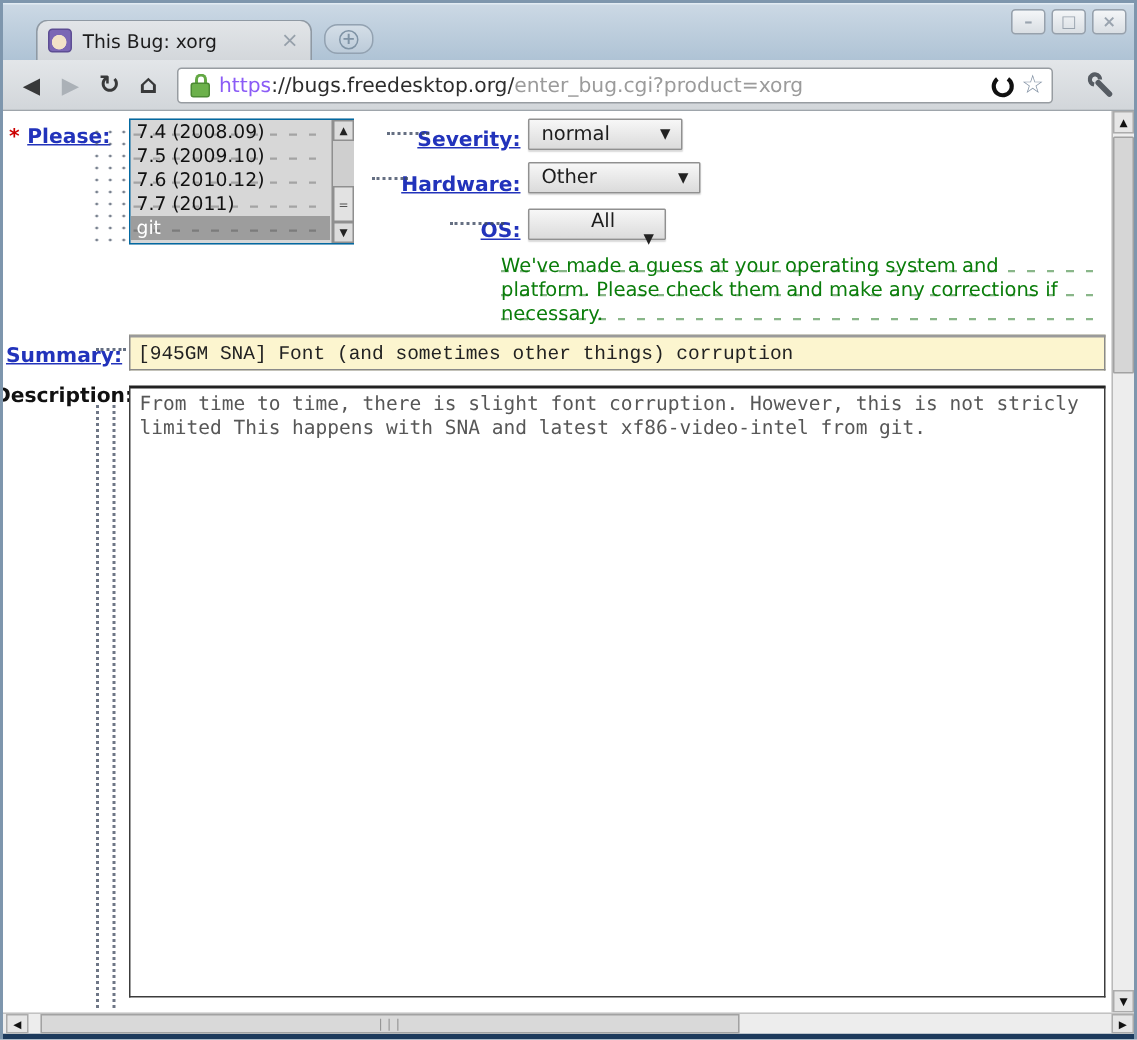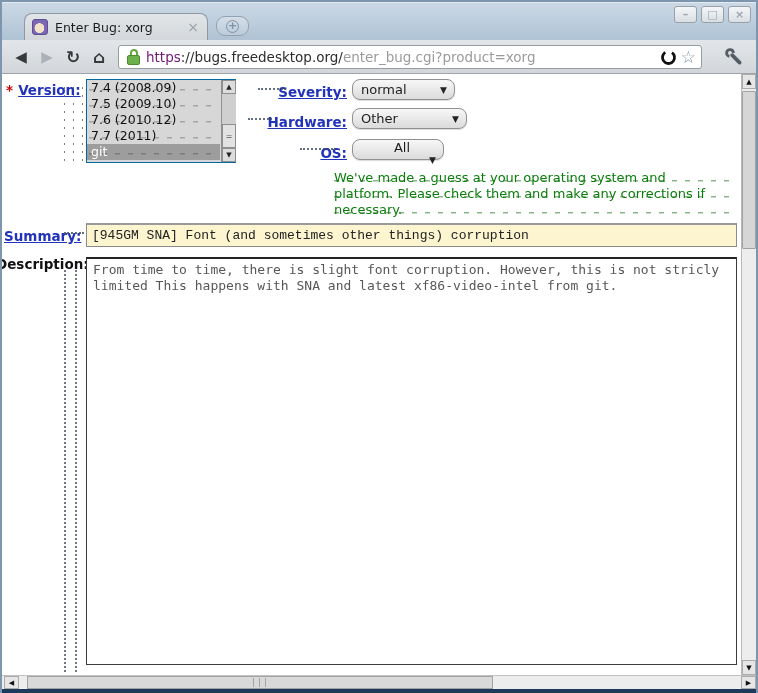--- a/index.html
+++ b/index.html
@@ -37,21 +37,21 @@
   .navbtn.reload { font-size:17px; font-weight:bold; }
   .navbtn.home { font-size:17px; font-weight:bold; }
   .urlbar { position:absolute; left:116px; top:5px; width:584px; height:24px; background:#fff;
             border:1px solid #979ca1; border-radius:3px; display:flex; align-items:center; padding:0 5px; }
   .lock { width:13px; height:16px; position:relative; margin:0 6px 0 3px; flex:0 0 13px;}
   .lock .shackle { position:absolute; top:0; left:2.5px; width:8px; height:8px;
                    border:2px solid #63a844; border-bottom:none; border-radius:5px 5px 0 0; }
   .lock .body { position:absolute; bottom:0; left:0; width:13px; height:10px; background:#6cb14b;
                 border:1px solid #4c8a34; border-radius:2px; }
   .url { font-size:13.5px; white-space:nowrap; overflow:hidden; flex:1; }
-  .url .scheme { color:#701a75; }
+  .url .scheme { color:#8b5cf6; }
   .url .host { color:#2d2d2d; }
   .url .rest { color:#9b9b9b; }
   .urlicons { display:flex; align-items:center; gap:4px; }
   .star { font-size:17px; color:#8493a5; line-height:17px; }
   .wrench { width:28px; height:26px; margin-left:8px; display:flex; align-items:center; justify-content:center; }
 
   
   .main { position:relative; height:601px; background:#fff; overflow:hidden; }
   .label-link { font-weight:bold; font-size:13.5px; color:#2233bb; text-decoration:underline; white-space:nowrap; }
   .req { color:#cc0000; font-weight:bold; font-size:13.5px; }
@@ -64,21 +64,21 @@
                 background-image:repeating-linear-gradient(90deg, rgba(45,45,45,.30) 0 5px, rgba(0,0,0,0) 5px 13px);
                 background-size:92% 1.5px; background-repeat:no-repeat; background-position:2px 62%; }
   .listbox li.selected { background-color:#9d9d9d; color:#fff; }
   .lb-scroll { position:absolute; right:0; top:0; bottom:0; width:15px; background:#cfcfcf;
                border-left:1px solid #8f8f8f; }
   .lb-btn { position:absolute; left:0; width:14px; height:14px; background:#dcdcdc; border:1px solid #8f8f8f;
             font-size:7px; color:#222; display:flex; align-items:center; justify-content:center; }
   .lb-thumb { position:absolute; left:0; top:44px; width:14px; height:24px; background:#e2e2e2;
               border:1px solid #8f8f8f; font-size:8px; color:#555; display:flex; align-items:center; justify-content:center; }
 
-  .select { position:absolute; height:21px; border:1px solid #909090; border-radius:8px;
+  .select { position:absolute; height:21px; border:1px solid #909090; border-radius:1px;
             background:linear-gradient(#f7f7f7,#dbdbdb); display:flex; align-items:center;
             font-size:13px; color:#1d1d1d; padding-left:8px;
             box-shadow:0 1px 1px rgba(0,0,0,.15); }
   .select .arrow { margin-left:auto; width:21px; text-align:center; font-size:9px; color:#222; }
 
   .hint { position:absolute; left:332px; top:96px; width:414px; font-size:13px; color:#0a7d0a; }
   .hint .hline { line-height:16px;
          background-image:repeating-linear-gradient(90deg, rgba(20,110,20,.5) 0 5px, rgba(0,0,0,0) 5px 13px);
          background-size:97% 1.5px; background-repeat:no-repeat; background-position:0 68%; }
 
@@ -113,21 +113,21 @@
   .strip { height:4px; background:#1d3a5c; }
 </style>
 </head>
 <body>
 
 <div class="window">
 
   <div class="tabstrip">
     <div class="tab">
       <span class="favicon"></span>
-      <span class="tab-title">Enter Bug: xorg</span>
+      <span class="tab-title">This Bug: xorg</span>
       <span class="tab-close">×</span>
     </div>
     <div class="newtab">
       <span>+</span>
     </div>
     <div class="winctl">
       <div class="btn">–</div>
       <div class="btn">□</div>
       <div class="btn">×</div>
     </div>
@@ -164,21 +164,21 @@
         <circle cx="6" cy="6" r="3.4" fill="none" stroke="#565c63" stroke-width="2.8" stroke-dasharray="15 7" transform="rotate(100 6 6)"></circle>
         <line x1="8.2" y1="8.2" x2="15.6" y2="15.6" stroke="#565c63" stroke-width="3.8" stroke-linecap="round"></line>
       </svg>
     </div>
   </div>
 
   <div class="main">
 
     <div class="form-label" style="left:4px; top:6px;">
       <span class="req">*</span>
-      <a class="label-link">Version:</a>
+      <a class="label-link">Please:</a>
     </div>
     <ul class="listbox">
 
     <li>7.4 (2008.09)</li>
         <li>7.5 (2009.10)</li>
         <li>7.6 (2010.12)</li>
         <li>7.7 (2011)</li>
         <li class="selected">git</li>
       </ul>
     <div class="lb-scroll" style="left:219px; top:6px; height:82px; position:absolute; width:15px;">

